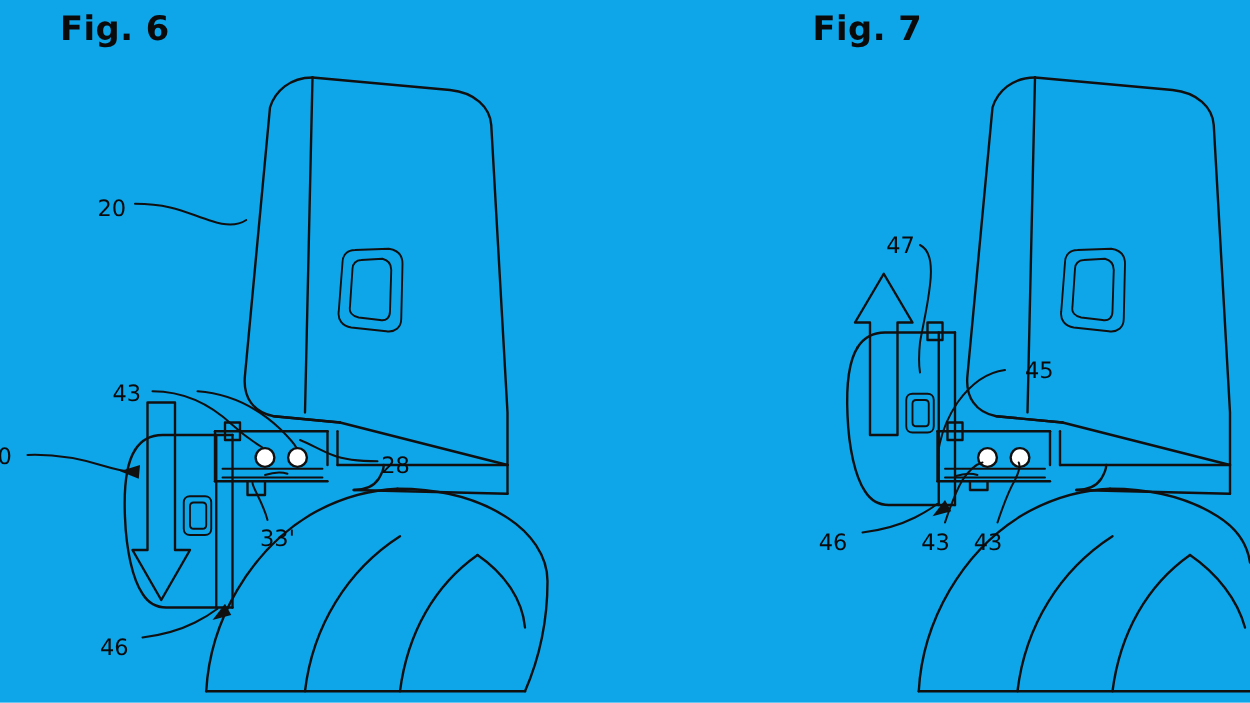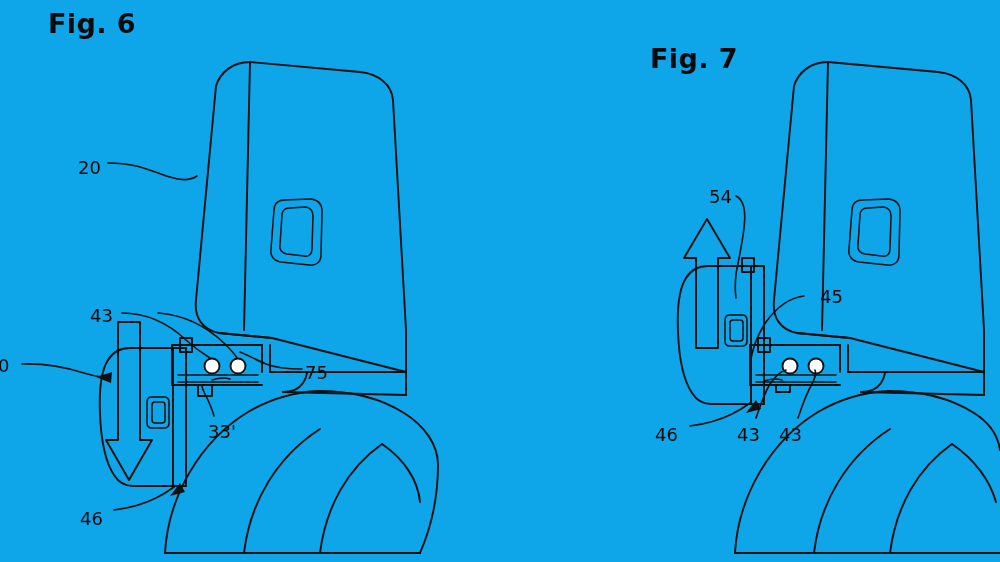--- a/index.html
+++ b/index.html
@@ -229,28 +229,28 @@
         <path class="leader" d="M756,418 C760,406 764,394 770,384 C776,375 782,371 786,370"></path>
         <path class="leader" d="M798,418 C802,406 806,394 812,384 C816,376 816,372 815,370"></path>
       </g>
       <g>
         <path class="arrowfill" d="M756,400 L746,413 L761,409 Z"></path>
       </g>
     </g>
   </svg>
 
   <div class="fig-title" style="left:48px; top:8px;">Fig. 6</div>
-  <div class="fig-title" style="left:650px; top:8px;margin-top:35px;">Fig. 7</div>
+  <div class="fig-title" style="left:650px; top:8px;">Fig. 7</div>
 
   <div class="ref" style="left:78px; top:157px;">20</div>
   <div class="ref" style="left:90px; top:305px;">43</div>
   <div class="ref" style="left:-2px; top:355px;">0</div>
-  <div class="ref" style="left:305px; top:362px;">75</div>
+  <div class="ref" style="left:305px; top:362px;">28</div>
   <div class="ref" style="left:208px; top:421px;">33'</div>
   <div class="ref" style="left:80px; top:508px;">46</div>
 
-  <div class="ref" style="left:709px; top:186px;">54</div>
+  <div class="ref" style="left:709px; top:186px;">47</div>
   <div class="ref" style="left:806px; top:286px;margin-left:14px;">45</div>
   <div class="ref" style="left:655px; top:424px;">46</div>
   <div class="ref" style="left:737px; top:424px;">43</div>
   <div class="ref" style="left:779px; top:424px;">43</div>
 
 </div>
 
 </body></html>

